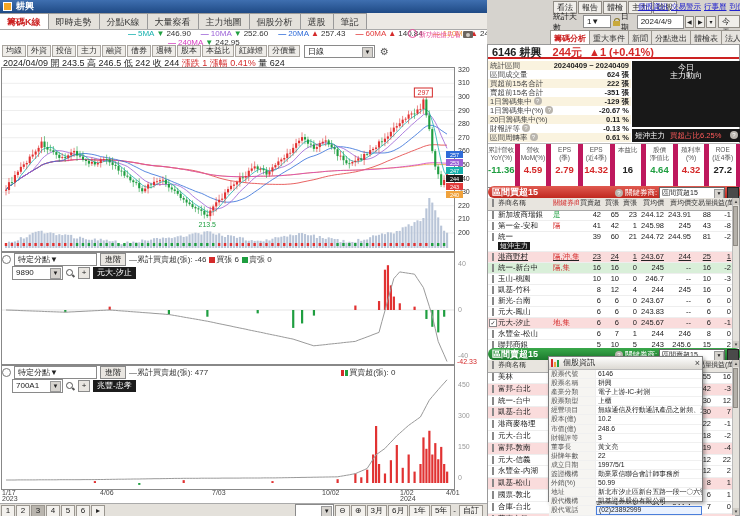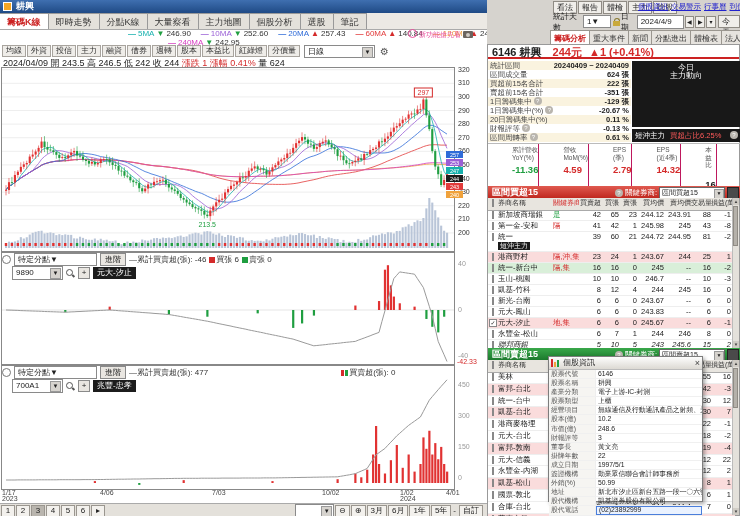--- a/index.html
+++ b/index.html
@@ -72,24 +72,24 @@
   .irow:nth-child(odd){background:#faf3df;}
   .irow .lbl{color:#444;}
   .irow .val{margin-left:auto;font-weight:bold;}
   .qm{display:inline-block;width:8px;height:8px;border-radius:50%;background:#b9b5ae;color:#fff;font-size:6px;text-align:center;line-height:8px;margin-left:2px;}
   #forcebox{position:absolute;left:144px;top:16px;width:108px;height:66px;background:#181818;color:#fff;text-align:center;}
   #forcebox .t{font-size:8px;line-height:10px;margin-top:2px;}
   #forcebox .act{font-size:22px;font-weight:bold;color:#35d435;line-height:24px;}
   #forcebox .qty{font-size:14px;font-weight:bold;line-height:16px;}
   #forcefoot{position:absolute;left:144px;top:84px;width:108px;height:13px;background:#181818;color:#fff;font-size:7.5px;line-height:13px;white-space:nowrap;padding-left:3px;box-sizing:border-box;}
   #statsrow{position:absolute;left:0;top:98px;width:253px;height:43px;border-top:1px solid #bbb;border-bottom:1px solid #888;display:flex;}
-  .scol{flex:1;border-right:1px solid #be185d;text-align:left;padding-top:2px;margin-left:24px;}
+  .scol{flex:1;border-right:5px solid #be185d;text-align:center;padding-top:2px;}
   .scol .h{font-size:6.5px;color:#555;line-height:7.5px;}
   .scol .v{font-size:9.5px;font-weight:bold;margin-top:3px;}
-  .secthdr{position:absolute;left:0;width:253px;height:12px;color:#fff;font-size:9px;font-weight:bold;line-height:12px;padding-left:4px;box-sizing:border-box;}
+  .secthdr{position:absolute;left:0;width:253px;height:12px;color:#fff;font-size:9px;font-weight:bold;line-height:12px;padding-left:4px;box-sizing:border-box;border-radius:6px;}
   .secthdr .rt{position:absolute;right:2px;top:1px;display:flex;align-items:center;gap:2px;font-weight:normal;font-size:7.5px;}
   .ssel{border:1px solid #666;background:#fff;color:#222;height:10px;line-height:10px;width:62px;padding-left:2px;position:relative;font-size:7px;}
   .sicon{width:10px;height:10px;background:#4a4a4a;border:1px solid #222;}
   #buyhdr{top:141px;background:linear-gradient(#e05a50,#c0281f);}
   #sellhdr{top:303px;background:linear-gradient(#39a84a,#1c7a2d);}
   .thead{position:absolute;left:0;width:247px;height:12px;background:#e8e5df;border-bottom:1px solid #aaa;display:flex;font-size:7px;color:#333;line-height:12px;}
   .tbody{position:absolute;left:0;width:247px;font-size:7.5px;}
   .trow{display:flex;border-bottom:1px solid #eee;align-items:stretch;}
   .trow.pink{background:#fadcdc;}
   .trow.green{background:#d9efd9;}
@@ -1070,21 +1070,21 @@
             <span class="tc c1" style="line-height: 9px;">統一<br><span class="tip">短沖主力</span></span>
             <span class="tc c2"></span>
             <span class="tc c3">39</span>
             <span class="tc c4">60</span>
             <span class="tc c5">21</span>
             <span class="tc c6">244.72</span>
             <span class="tc c7">244.95</span>
             <span class="tc c8">81</span>
             <span class="tc c9">-2</span>
           </div>
-          <div class="trow pink" style="height: 10px;">
+          <div class="trow pink" style="height: 10px; text-decoration: underline;">
             <span class="tc c0"><span class="cb"></span></span>
             <span class="tc c1">港商野村</span>
             <span class="tc c2" style="color: rgb(212, 42, 42);">隔,沖,集</span>
             <span class="tc c3">23</span>
             <span class="tc c4">24</span>
             <span class="tc c5">1</span>
             <span class="tc c6">243.67</span>
             <span class="tc c7">244</span>
             <span class="tc c8">25</span>
             <span class="tc c9">1</span>
@@ -1166,21 +1166,21 @@
             <span class="tc c1">永豐金-松山</span>
             <span class="tc c2"></span>
             <span class="tc c3">6</span>
             <span class="tc c4">7</span>
             <span class="tc c5">1</span>
             <span class="tc c6">244</span>
             <span class="tc c7">246</span>
             <span class="tc c8">8</span>
             <span class="tc c9">0</span>
           </div>
-          <div class="trow" style="height: 10px; font-style: italic;">
+          <div class="trow" style="height: 10px;">
             <span class="tc c0"><span class="cb"></span></span>
             <span class="tc c1">聯邦商銀</span>
             <span class="tc c2"></span>
             <span class="tc c3">5</span>
             <span class="tc c4">10</span>
             <span class="tc c5">5</span>
             <span class="tc c6">243</span>
             <span class="tc c7">245.6</span>
             <span class="tc c8">15</span>
             <span class="tc c9">2</span>

